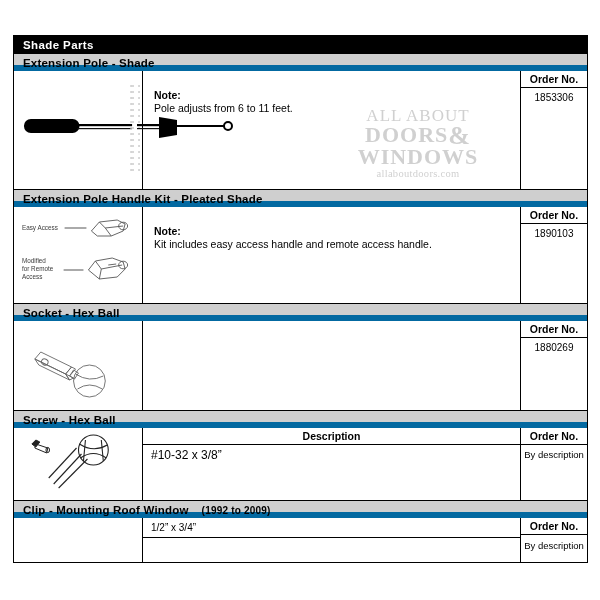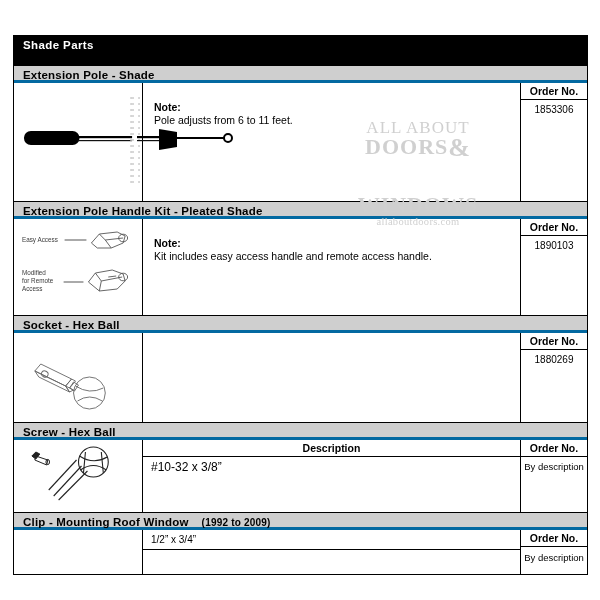--- a/index.html
+++ b/index.html
@@ -35,35 +35,35 @@
 
   
   .bar-black {
     background: #000000;
     color: #ffffff;
     font-size: 11.5px;
     font-weight: bold;
     letter-spacing: 0.4px;
     padding: 3px 0 3px 9px;
     line-height: 13px;
-    height: 29px;
+    height: 17px;
     box-sizing: border-box;
   }
   .bar-gray {
     background: #cfcfcf;
     color: #000000;
     font-size: 11.5px;
     font-weight: bold;
     letter-spacing: 0.2px;
     padding: 3px 0 3px 9px;
     line-height: 13px;
     height: 18px;
     box-sizing: border-box;
     border-top: 1px solid #000;
-    border-bottom: 3px solid #0369a1;
+    border-bottom: 6px solid #0369a1;
     white-space: nowrap;
   }
   .bar-gray .sub {
     font-weight: bold;
     font-size: 10px;
     margin-left: 13px;
   }
 
   
   .row {
@@ -163,21 +163,20 @@
     line-height: 21px;
     white-space: nowrap;
   }
   .wm .l3 {
     font-family: "Liberation Serif", serif;
     font-size: 22px;
     font-weight: bold;
     letter-spacing: 1px;
     line-height: 21px;
     white-space: nowrap;
-    margin-top: 36px;
   }
   .wm .amp {
     font-size: 26px;
     font-weight: bold;
     vertical-align: -2px;
   }
   .wm .l4 {
     font-family: "Liberation Serif", serif;
     font-size: 10.5px;
     letter-spacing: 0.3px;

